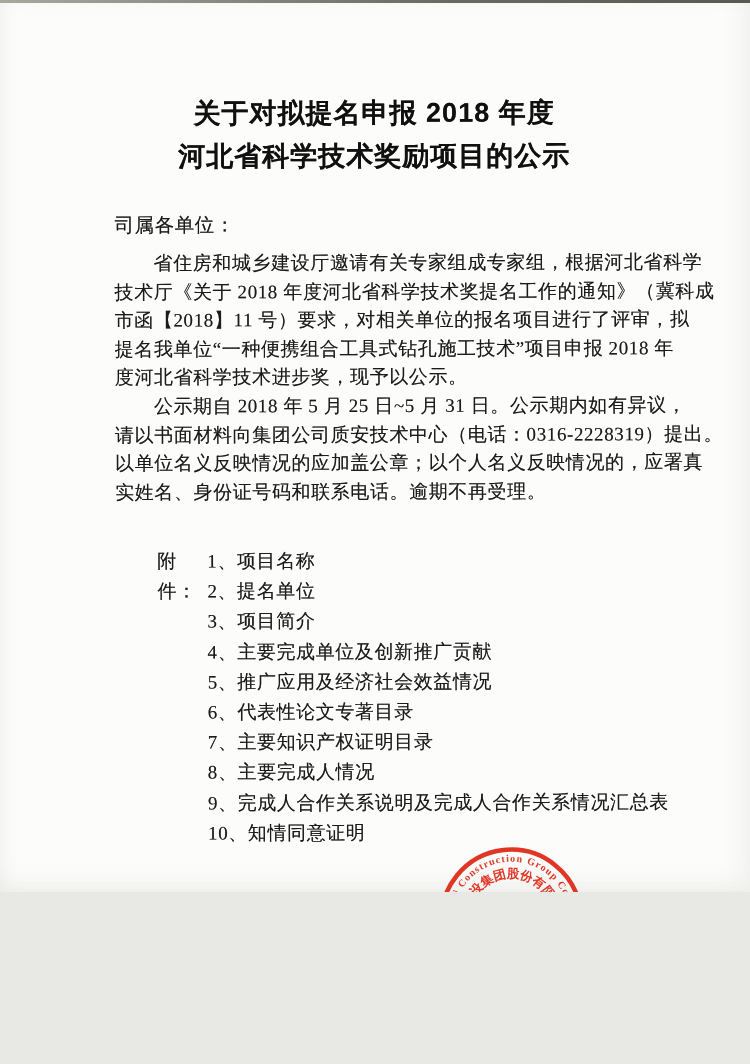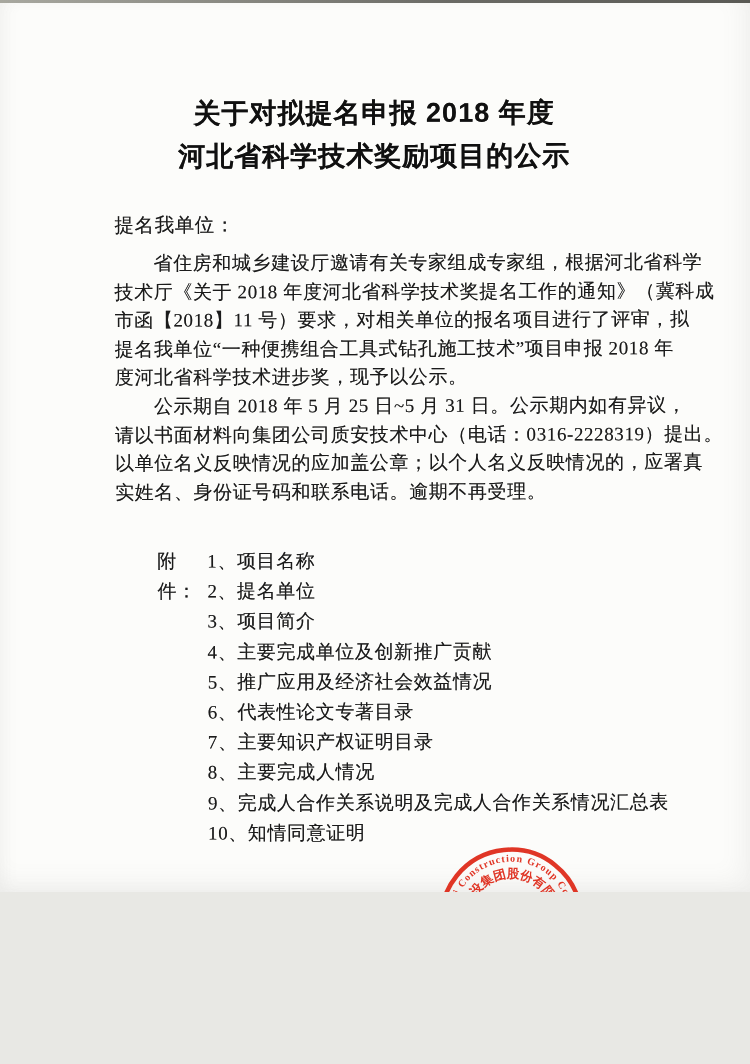--- a/index.html
+++ b/index.html
@@ -90,21 +90,21 @@
 <div class="page">
   <div class="scan-edge-top"></div>
 
   <div class="content">
 
     <h1 class="title">
       <span>关于对拟提名申报 2018 年度</span>
       <span>河北省科学技术奖励项目的公示</span>
     </h1>
 
-    <div class="greeting">提名我单位：</div>
+    <div class="greeting">司属各单位：</div>
 
     <div class="body-lines">
       <div class="line indent">省住房和城乡建设厅邀请有关专家组成专家组，根据河北省科学</div>
       <div class="line">技术厅《关于 2018 年度河北省科学技术奖提名工作的通知》（冀科成</div>
       <div class="line">市函【2018】11 号）要求，对相关单位的报名项目进行了评审，拟</div>
       <div class="line">提名我单位“一种便携组合工具式钻孔施工技术”项目申报 2018 年</div>
       <div class="line">度河北省科学技术进步奖，现予以公示。</div>
       <div class="line indent">公示期自 2018 年 5 月 25 日~5 月 31 日。公示期内如有异议，</div>
       <div class="line">请以书面材料向集团公司质安技术中心（电话：0316-2228319）提出。</div>
       <div class="line">以单位名义反映情况的应加盖公章；以个人名义反映情况的，应署真</div>

